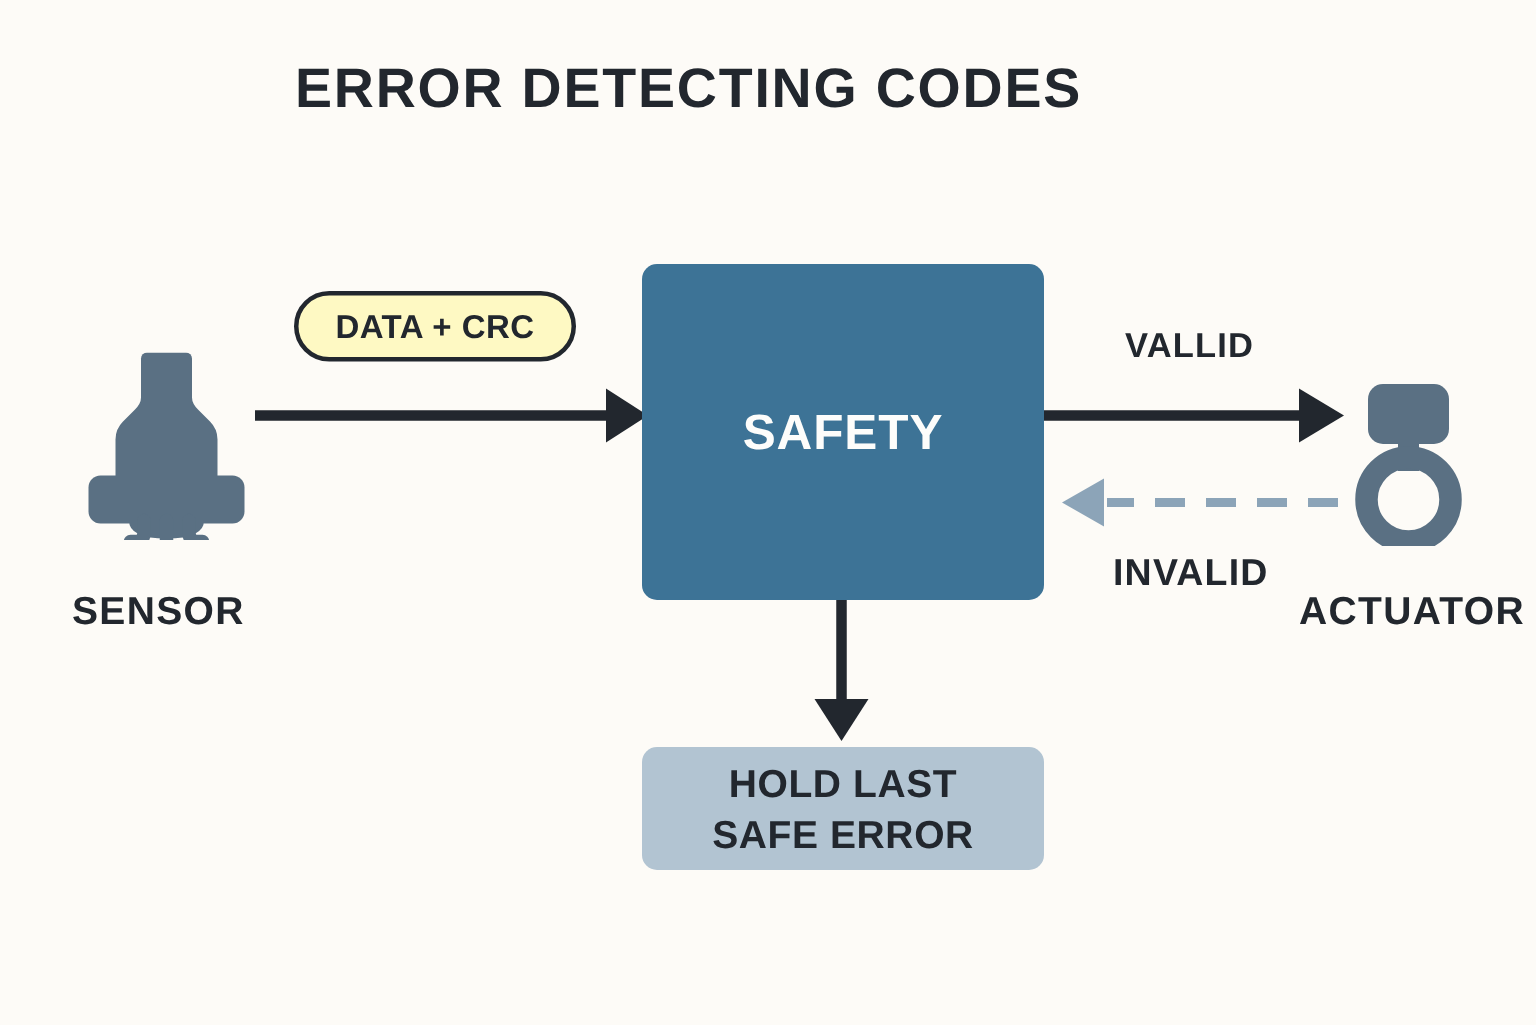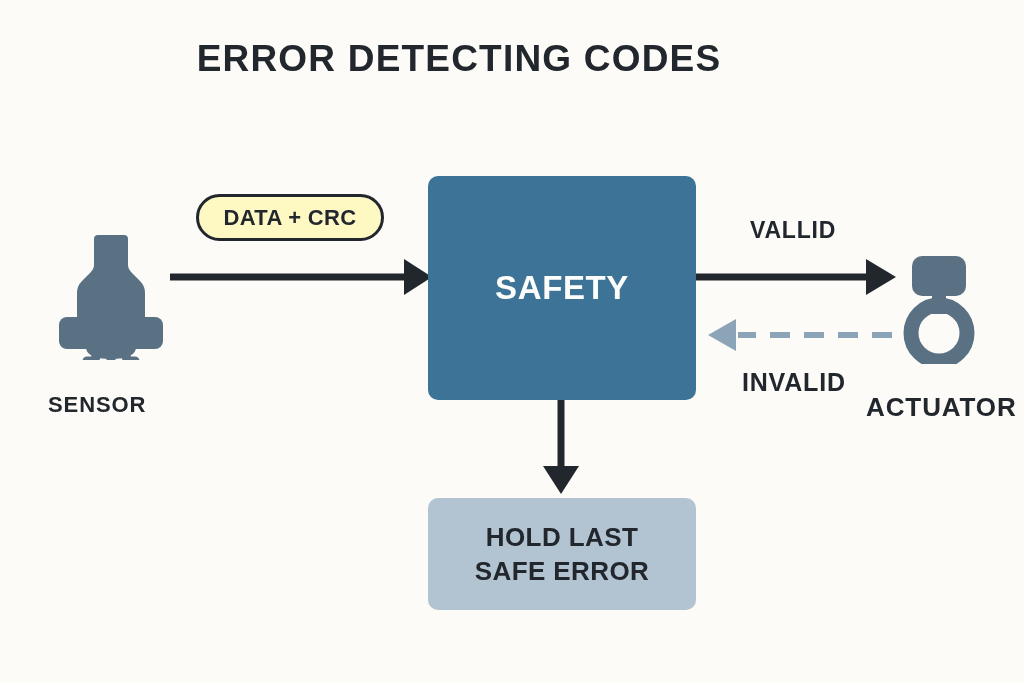--- a/index.html
+++ b/index.html
@@ -56,21 +56,21 @@
     letter-spacing: 0.6px;
     text-align: center;
   }
 
   
   #hold-box {
     position: absolute;
     left: 428px;
     top: 498px;
     width: 268px;
-    height: 112px;
+    height: 82px;
     background: #b2c4d2;
     border-radius: 10px;
     display: flex;
     flex-direction: column;
     align-items: center;
     justify-content: center;
     color: #22272e;
     font-size: 26px;
     font-weight: bold;
     line-height: 1.32;
@@ -102,21 +102,21 @@
   
   .edge-label {
     position: absolute;
     font-weight: bold;
     color: #22272e;
     white-space: nowrap;
   }
 
   #label-vallid { left: 750px; top: 217px; font-size: 23px; letter-spacing: 0.8px; }
   #label-invalid { left: 742px; top: 368px; font-size: 25px; letter-spacing: 0.8px; }
-  #label-sensor { left: 48px; top: 392px; font-size: 22px; letter-spacing: 0.9px; }
+  #label-sensor { left: 48px; top: 392px; font-size: 26px; letter-spacing: 0.9px; }
   #label-actuator { left: 866px; top: 392px; font-size: 26px; letter-spacing: 0.9px; }
 
   
   #arrows {
     position: absolute;
     left: 0;
     top: 0;
     width: 1024px;
     height: 683px;
     overflow: visible;

